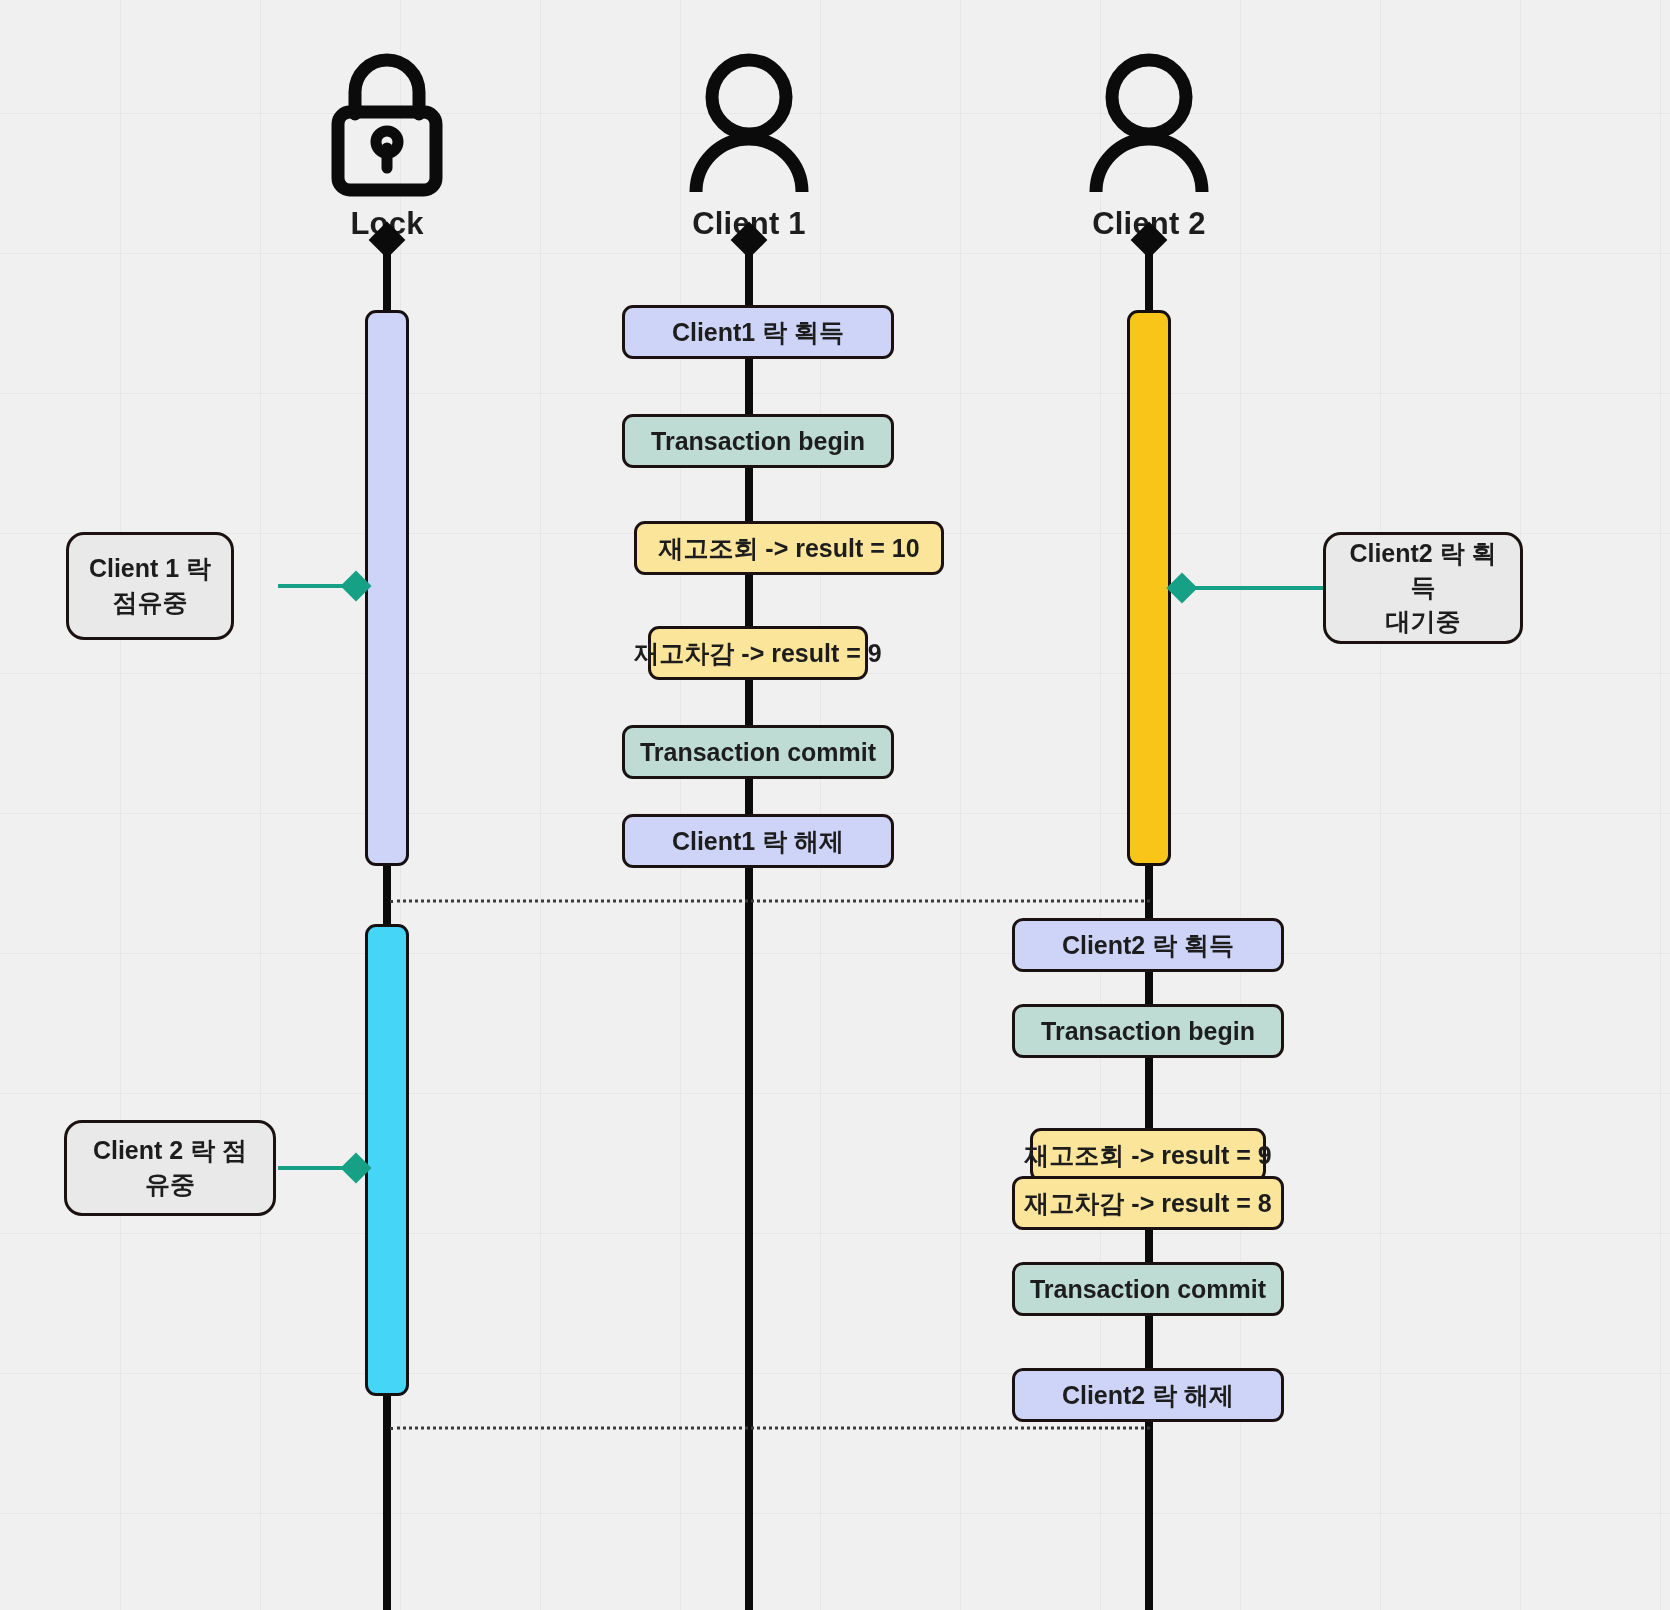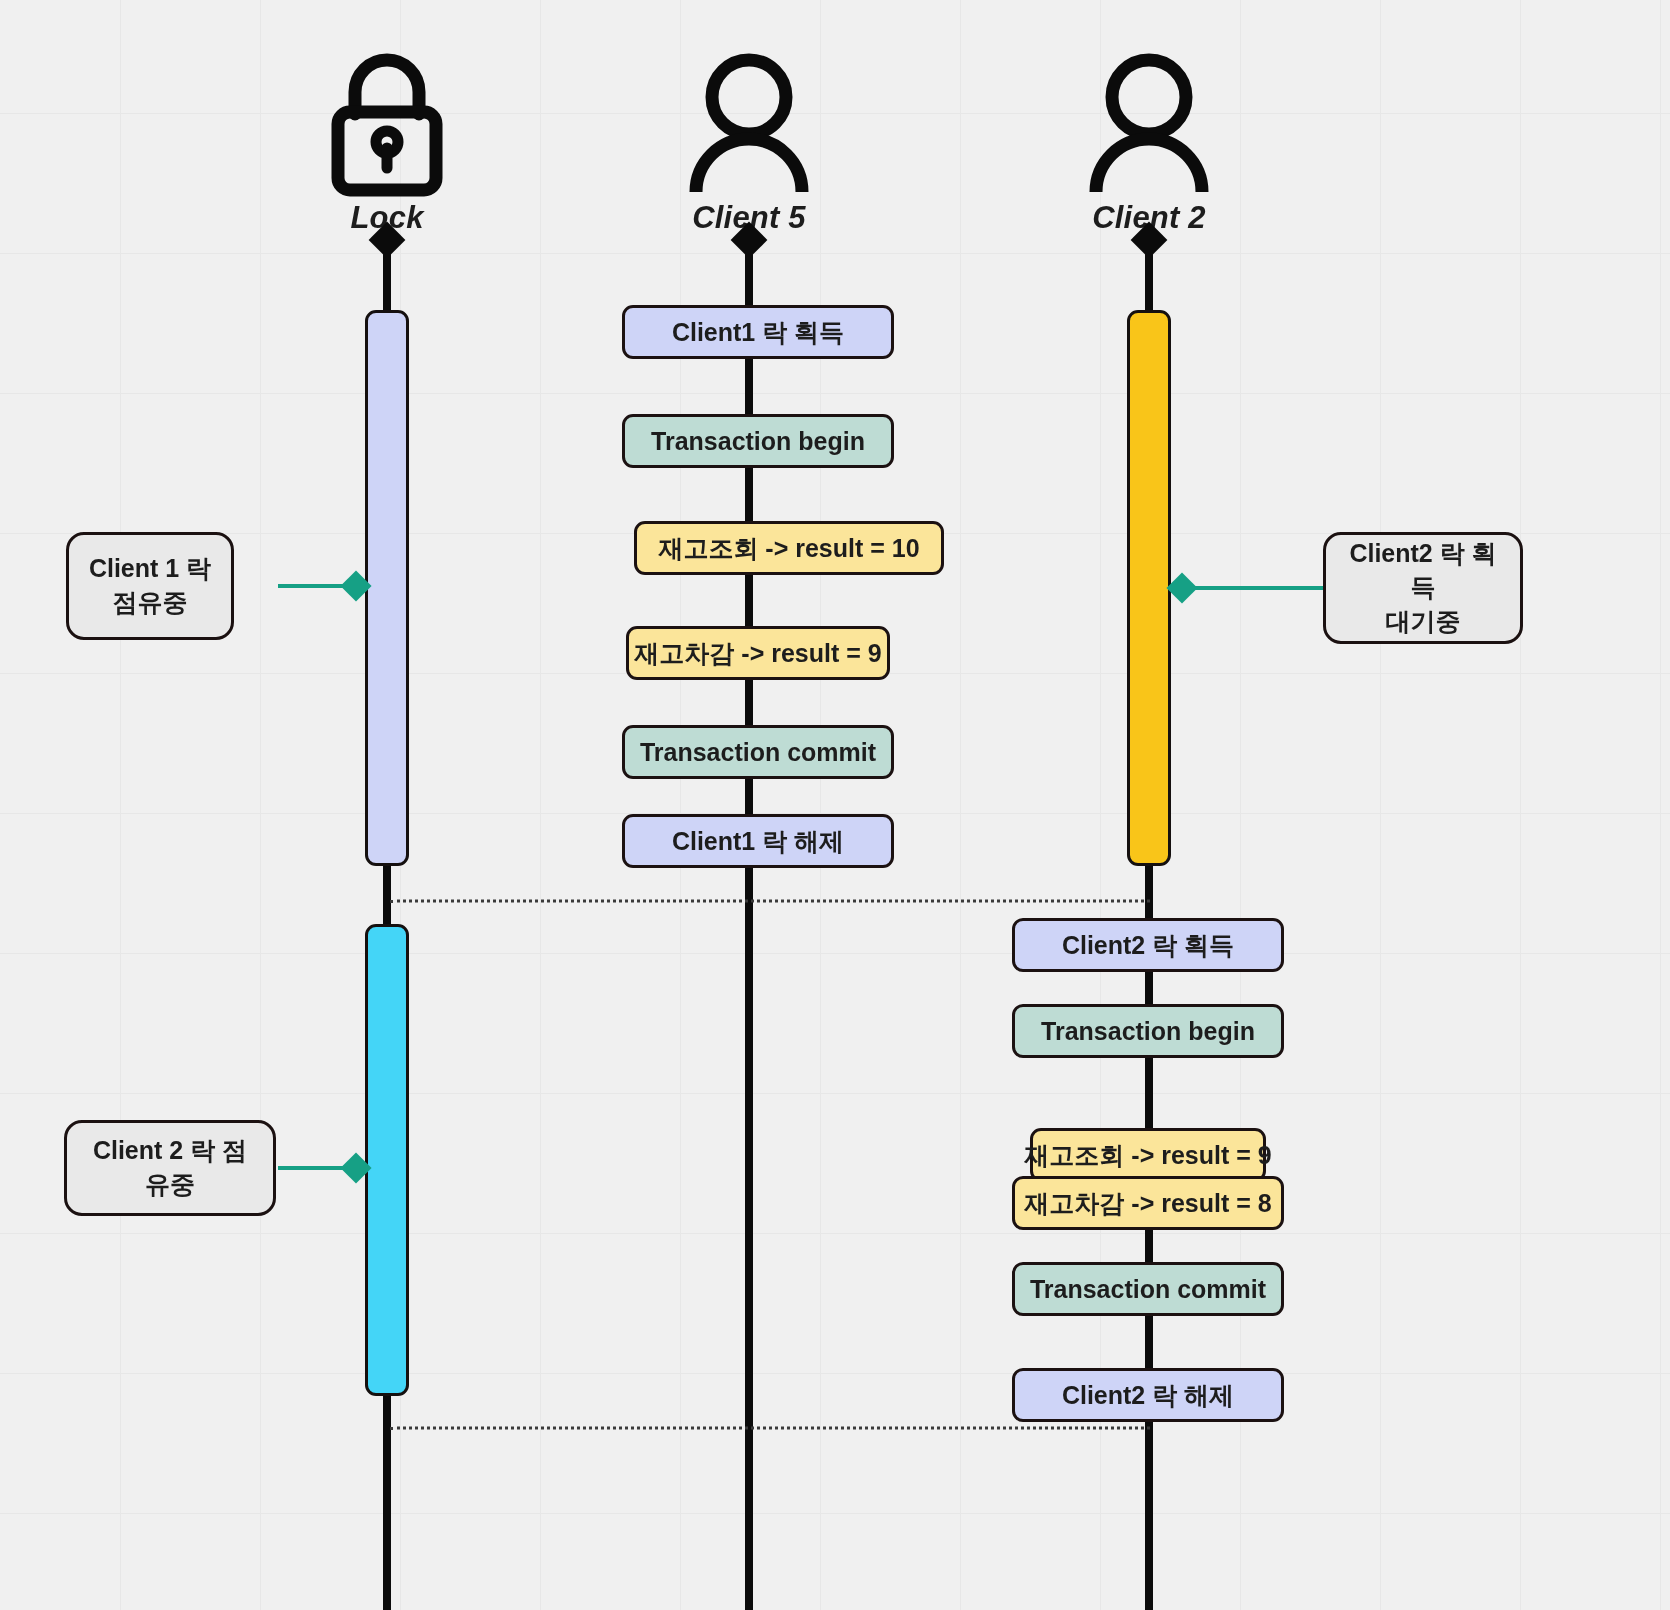--- a/index.html
+++ b/index.html
@@ -44,23 +44,22 @@
   }
   .actor .glyph{
     height:150px;
     display:flex;align-items:flex-end;justify-content:center;
   }
   .actor .label{
     font-size:31px;
     font-weight:bold;
     color:#1d1d1d;
     letter-spacing:.2px;
-    margin-top:2px;
+    margin-top:8px;
     white-space:nowrap;
-    font-style:italic;
   }
 
   
   .activation{
     position:absolute;
     transform:translateX(-50%);
     border:3px solid #15100f;
     border-radius:11px;
     box-sizing:border-box;
   }
@@ -136,21 +135,21 @@
   <div class="head-diamond" style="left:387px;top:240px;"></div>
   <div class="lifeline" style="left:387px;top:240px;height:1370px;"></div>
 
   <div class="actor" style="left:749px;top:48px;">
     <div class="glyph">
       <svg width="122" height="146" viewBox="0 0 122 146" aria-hidden="true">
         <circle cx="61" cy="45" r="37" fill="none" stroke="#0b0b0b" stroke-width="13"></circle>
         <path d="M8 140 a53 53 0 0 1 106 0" fill="none" stroke="#0b0b0b" stroke-width="13" stroke-linecap="butt"></path>
       </svg>
     </div>
-    <div class="label">Client 5</div>
+    <div class="label">Client 1</div>
   </div>
   <div class="head-diamond" style="left:749px;top:240px;"></div>
   <div class="lifeline" style="left:749px;top:240px;height:1370px;"></div>
 
   <div class="actor" style="left:1149px;top:48px;">
     <div class="glyph">
       <svg width="122" height="146" viewBox="0 0 122 146" aria-hidden="true">
         <circle cx="61" cy="45" r="37" fill="none" stroke="#0b0b0b" stroke-width="13"></circle>
         <path d="M8 140 a53 53 0 0 1 106 0" fill="none" stroke="#0b0b0b" stroke-width="13" stroke-linecap="butt"></path>
       </svg>
@@ -162,21 +161,21 @@
 
   <div class="activation" style="left:387px;top:310px;width:44px;height:556px;background:#ced4f7;"></div>
 
   <div class="activation" style="left:387px;top:924px;width:44px;height:472px;background:#44d5f7;"></div>
 
   <div class="activation" style="left:1149px;top:310px;width:44px;height:556px;background:#f9c519;"></div>
 
   <div class="msg blue" style="left:758px;top:332px;width:272px;">Client1 락 획득</div>
   <div class="msg green" style="left:758px;top:441px;width:272px;">Transaction begin</div>
   <div class="msg yellow" style="left:789px;top:548px;width:310px;">재고조회 -&gt; result = 10</div>
-  <div class="msg yellow" style="left:758px;top:653px;width:264px;">재고차감 -&gt; result = 9</div>
+  <div class="msg yellow" style="left:758px;top:653px;width:220px;">재고차감 -&gt; result = 9</div>
   <div class="msg green" style="left:758px;top:752px;width:272px;">Transaction commit</div>
   <div class="msg blue" style="left:758px;top:841px;width:272px;">Client1 락 해제</div>
 
   <div class="msg blue" style="left:1148px;top:945px;width:272px;">Client2 락 획득</div>
   <div class="msg green" style="left:1148px;top:1031px;width:272px;">Transaction begin</div>
   <div class="msg yellow" style="left:1148px;top:1118px;width:236px;margin-top:37px;">재고조회 -&gt; result = 9</div>
   <div class="msg yellow" style="left:1148px;top:1203px;width:272px;">재고차감 -&gt; result = 8</div>
   <div class="msg green" style="left:1148px;top:1289px;width:272px;">Transaction commit</div>
   <div class="msg blue" style="left:1148px;top:1375px;width:272px;margin-top:20px;">Client2 락 해제</div>
 

